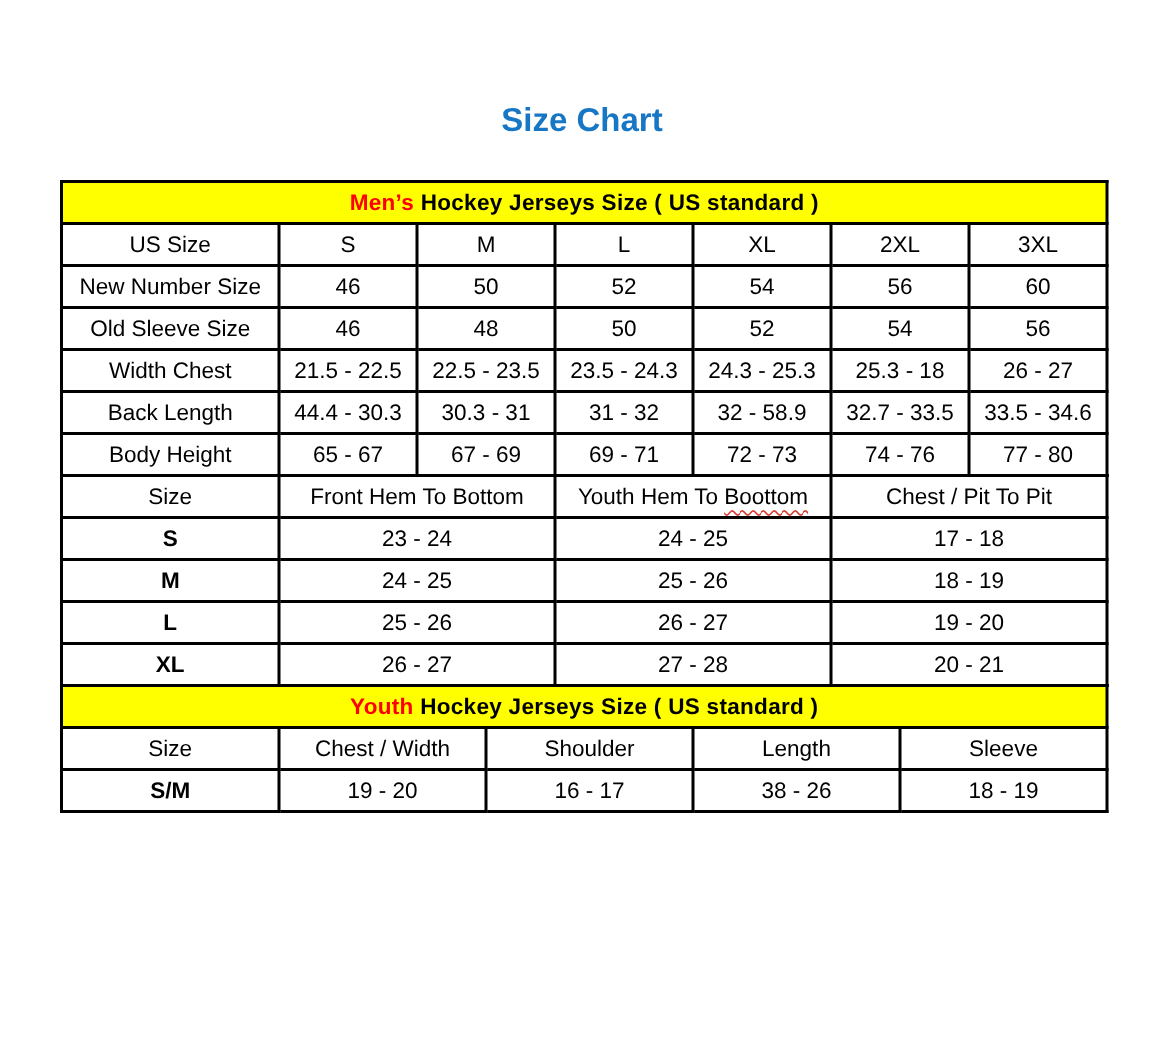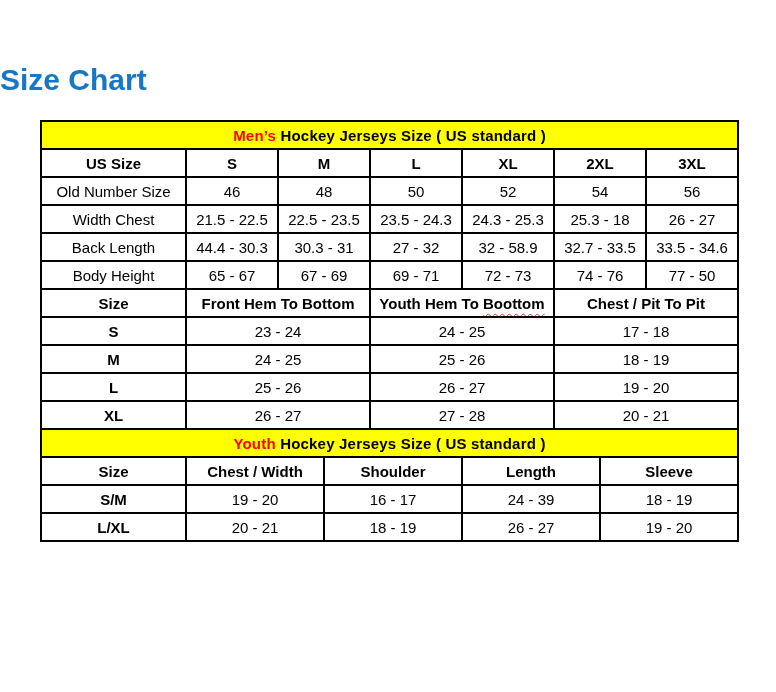--- a/index.html
+++ b/index.html
@@ -13,21 +13,22 @@
     color: #000000;
   }
   .page {
     width: 776px;
     min-height: 692px;
     background: #ffffff;
   }
   .page-title {
     margin: 0;
     padding-top: 64px;
-    font-size: 30px;
+    text-align: center;
+    font-size: 22px;
     line-height: 32px;
     font-weight: 700;
     color: #1777C4;
   }
   .tables-wrap {
     margin: 24px 0 0 40px;
     width: 683px;
   }
   table.size-table {
     border-collapse: collapse;
@@ -48,21 +49,21 @@
     white-space: nowrap;
   }
   .section-header {
     background: #FFFF00;
     height: 38px;
     font-size: 17px;
     font-weight: 700;
     letter-spacing: 0.2px;
   }
   .section-highlight { color: #FF0000; }
-  .cols-row th { font-weight: 700; }
+  .cols-row th { font-weight: 400; }
   .size-table td { font-weight: 400; }
   .mens td.row-label { font-weight: 400; }
   .womens td.row-label, .youth td.row-label { font-weight: 700; }
   .squiggle {
     text-decoration: underline;
     text-decoration-style: wavy;
     text-decoration-color: #D83A2E;
     text-decoration-thickness: 1px;
     text-underline-offset: 4px;
   }
@@ -98,54 +99,63 @@
           <th>S</th>
           <th>M</th>
           <th>L</th>
           <th>XL</th>
           <th>2XL</th>
           <th>3XL</th>
         </tr>
       </thead>
       <tbody>
         <tr>
-          <td class="row-label">Old Number Size</td>
+          <td class="row-label">New Number Size</td>
+          <td>46</td>
+          <td>50</td>
+          <td>52</td>
+          <td>54</td>
+          <td>56</td>
+          <td>60</td>
+        </tr>
+        <tr>
+          <td class="row-label">Old Sleeve Size</td>
           <td>46</td>
           <td>48</td>
           <td>50</td>
           <td>52</td>
           <td>54</td>
           <td>56</td>
         </tr>
         <tr>
           <td class="row-label">Width Chest</td>
           <td>21.5 - 22.5</td>
           <td>22.5 - 23.5</td>
           <td>23.5 - 24.3</td>
           <td>24.3 - 25.3</td>
           <td>25.3 - 18</td>
           <td>26 - 27</td>
         </tr>
         <tr>
           <td class="row-label">Back Length</td>
           <td>44.4 - 30.3</td>
           <td>30.3 - 31</td>
-          <td>27 - 32</td>
+          <td>31 - 32</td>
           <td>32 - 58.9</td>
           <td>32.7 - 33.5</td>
           <td>33.5 - 34.6</td>
         </tr>
         <tr>
           <td class="row-label">Body Height</td>
           <td>65 - 67</td>
           <td>67 - 69</td>
           <td>69 - 71</td>
           <td>72 - 73</td>
           <td>74 - 76</td>
-          <td>77 - 50</td>
+          <td>77 - 80</td>
         </tr>
       </tbody>
     </table>
 
     <table class="size-table womens">
       <colgroup>
         <col style="width:145px">
           <col style="width:184px">
           <col style="width:184px">
           <col style="width:184px">
@@ -210,27 +220,20 @@
           <th>Shoulder</th>
           <th>Length</th>
           <th>Sleeve</th>
         </tr>
       </thead>
       <tbody>
         <tr>
           <td class="row-label">S/M</td>
           <td>19 - 20</td>
           <td>16 - 17</td>
-          <td>24 - 39</td>
+          <td>38 - 26</td>
           <td>18 - 19</td>
-        </tr>
-        <tr>
-          <td class="row-label">L/XL</td>
-          <td>20 - 21</td>
-          <td>18 - 19</td>
-          <td>26 - 27</td>
-          <td>19 - 20</td>
         </tr>
       </tbody>
     </table>
 
   </div>
 </div>
 
 </body></html>

